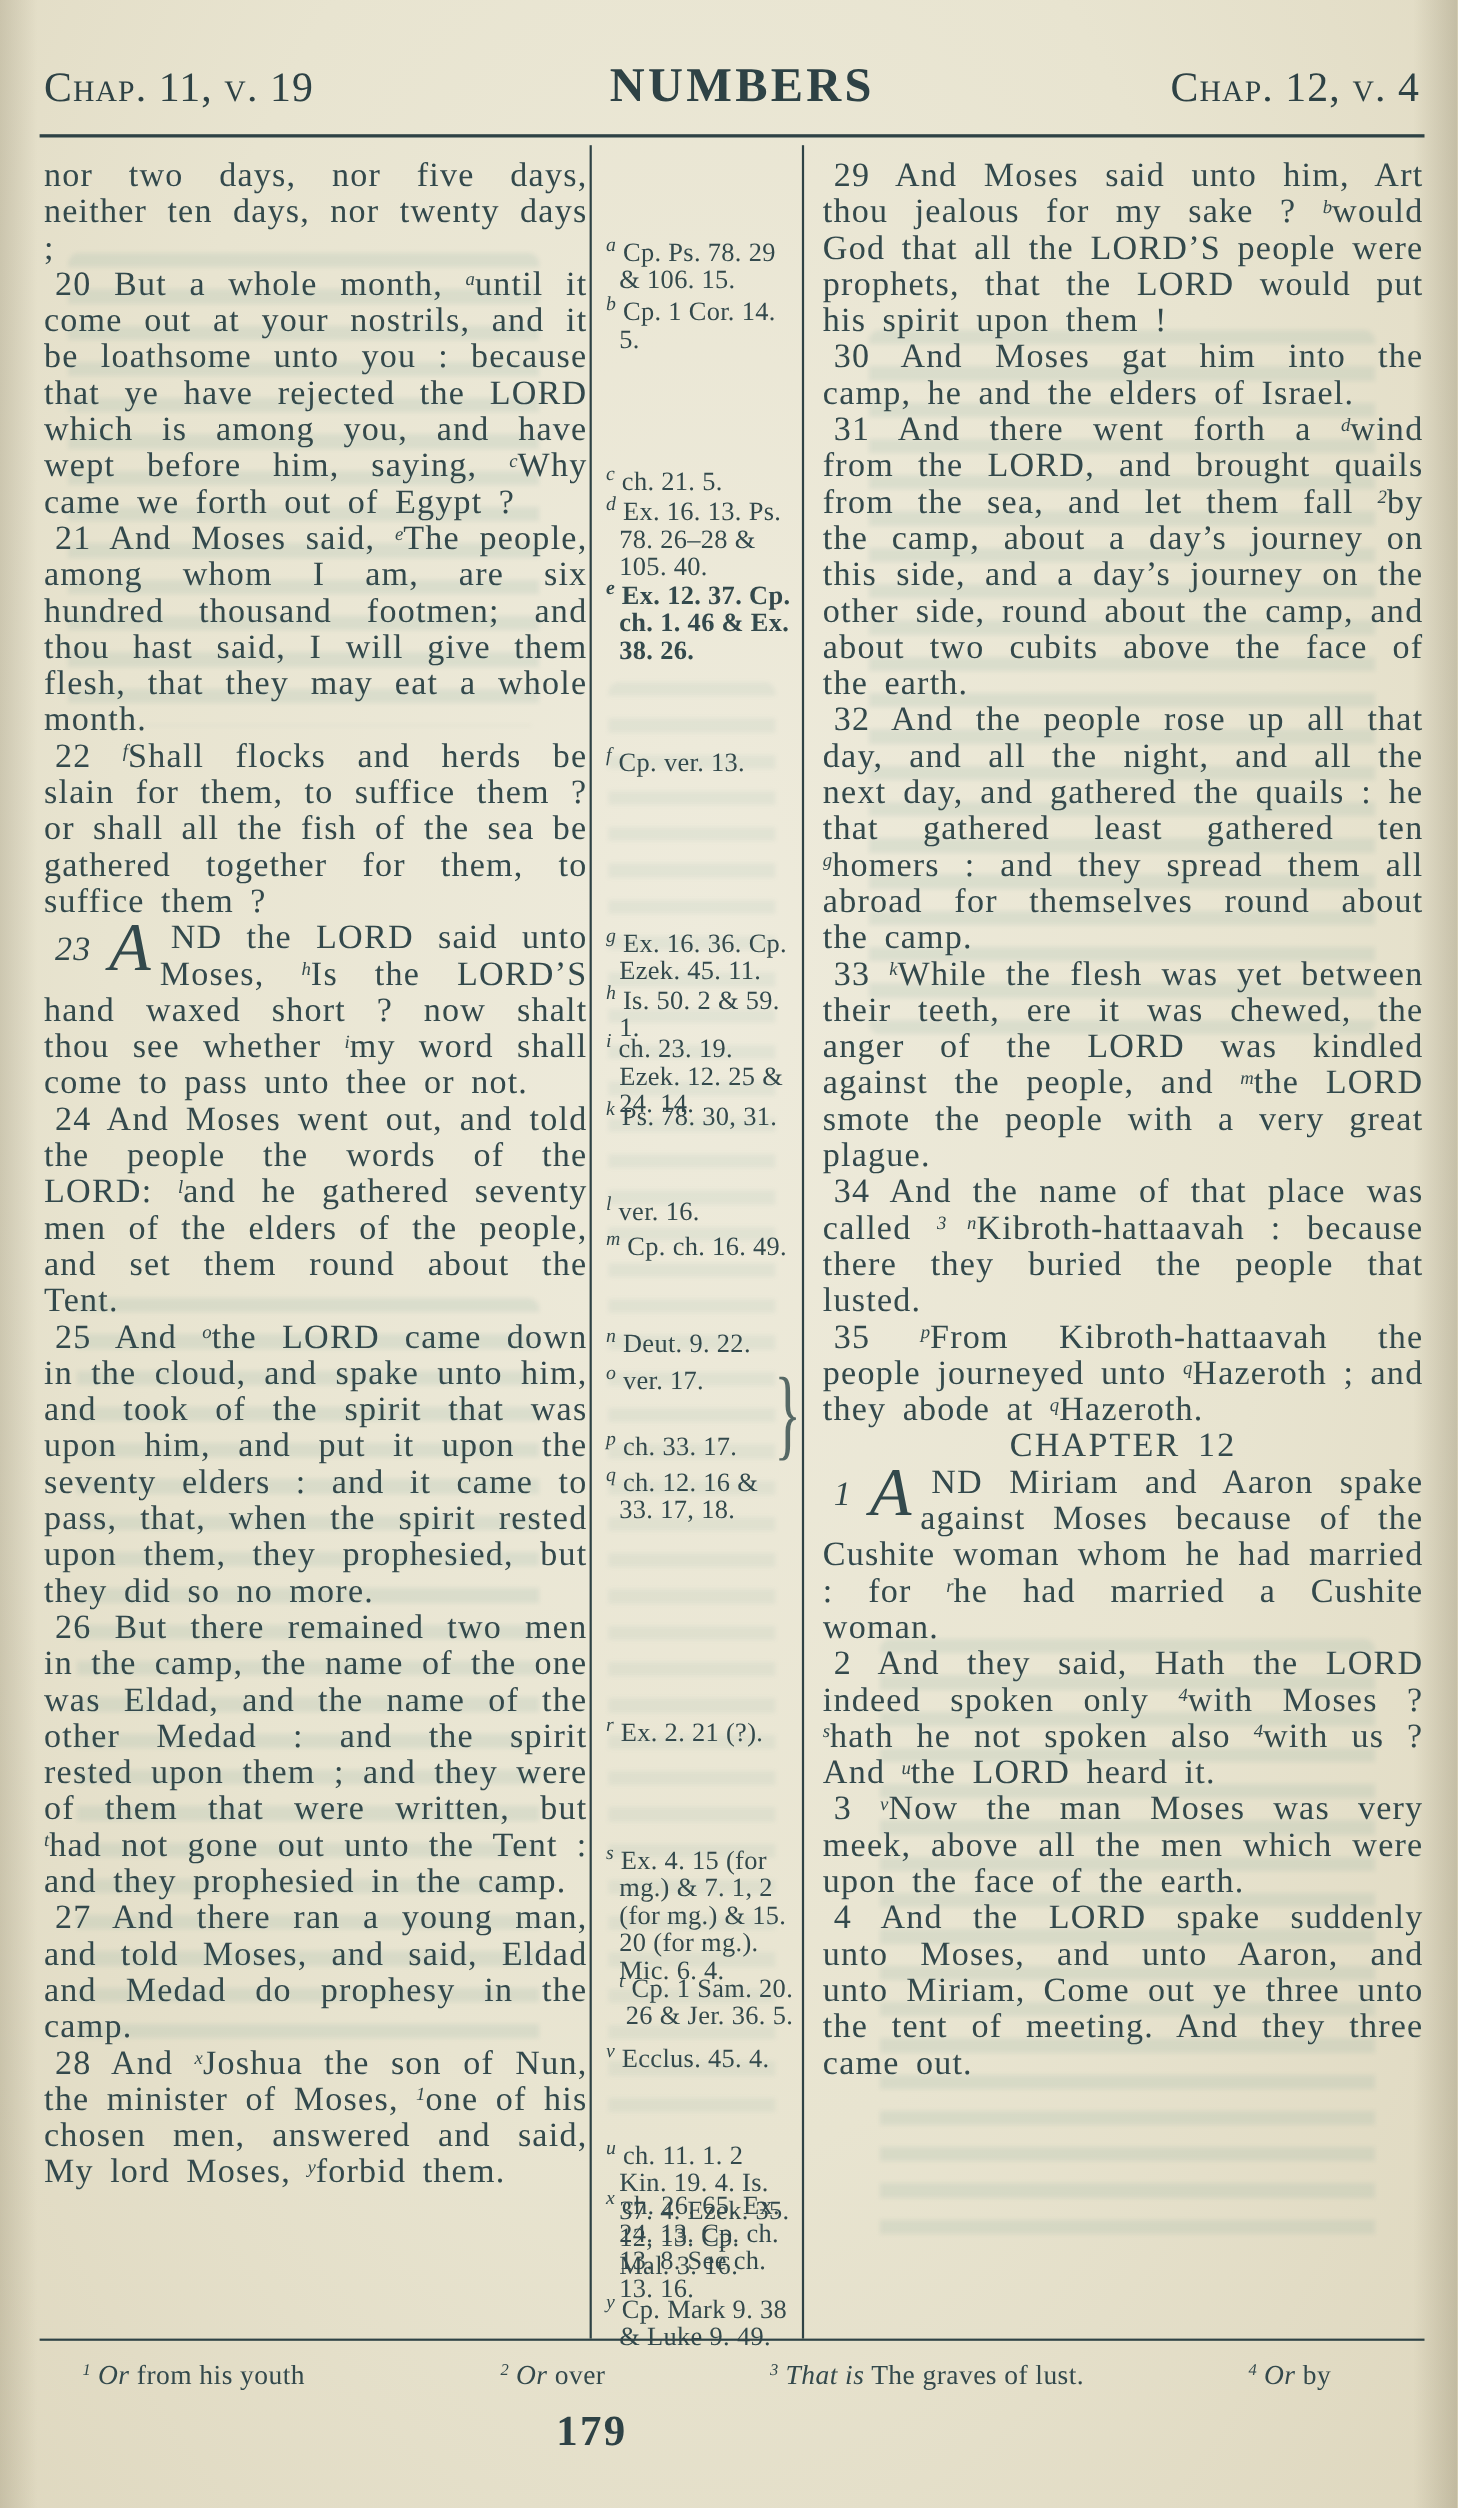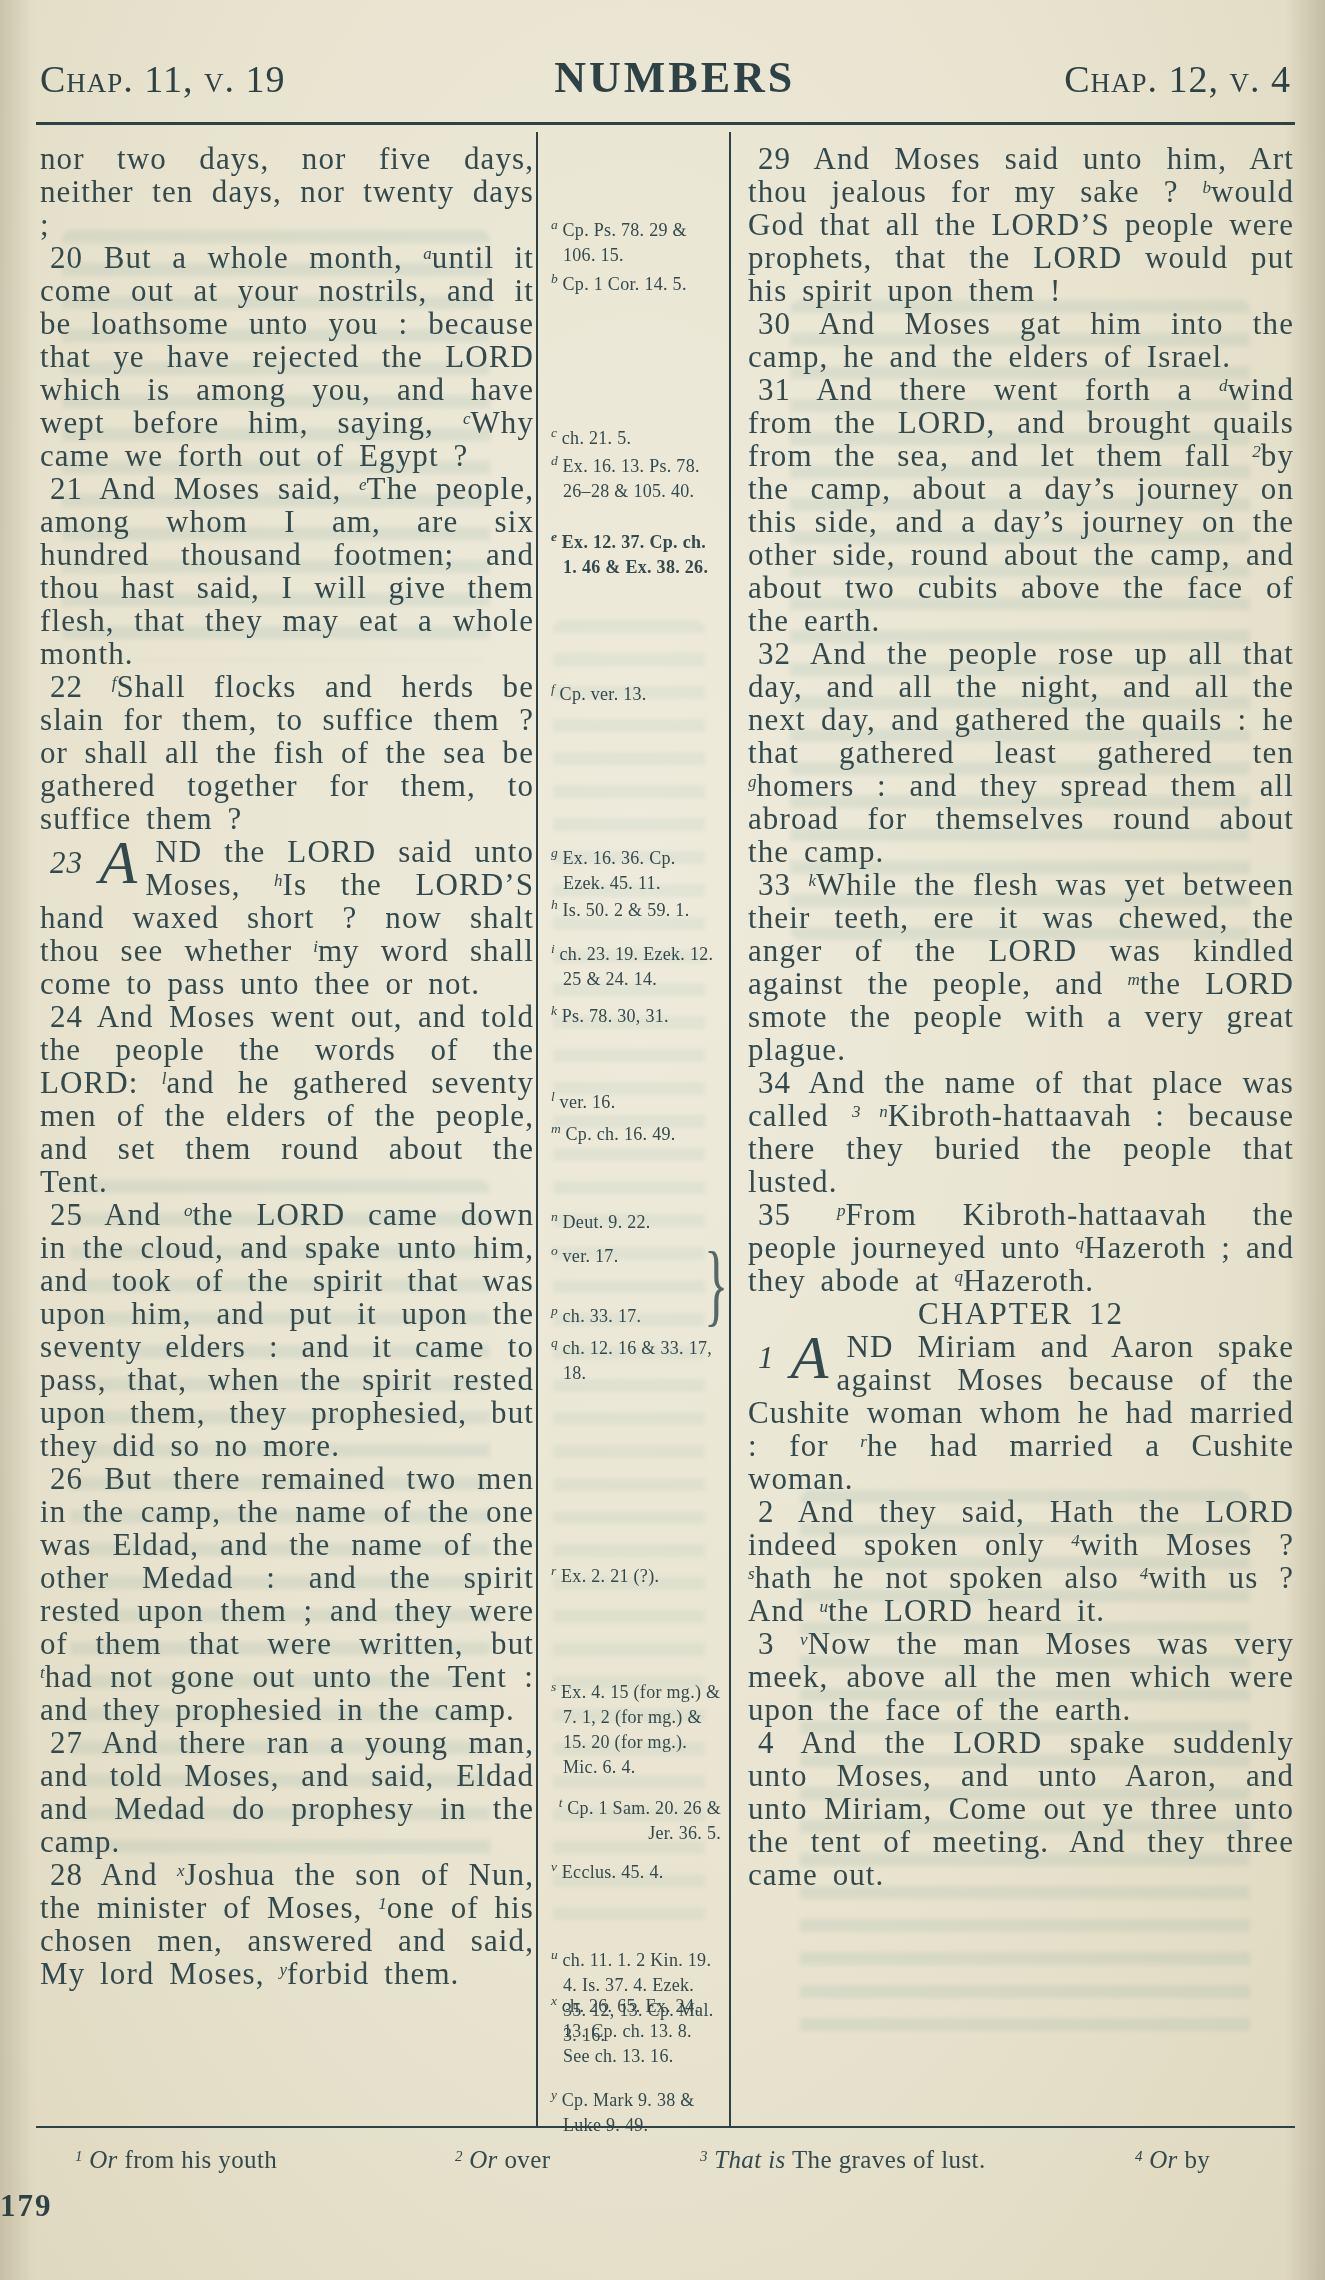--- a/index.html
+++ b/index.html
@@ -56,38 +56,38 @@
   .heading{text-align:center;text-indent:0;font-size:31px;letter-spacing:2px;margin:12px 0 6px;}
 
   sup{font-size:0.55em;font-style:italic;line-height:0;letter-spacing:0;vertical-align:0.5em;}
 
   .vstart{float:left;display:flex;align-items:center;margin:1px 7px 0 0;font-style:italic;}
   .vstart .vnum{font-size:31px;line-height:33px;margin-right:6px;}
   .vstart .dcap{font-size:62px;line-height:52px;font-weight:500;}
 
   .refs{
     position:absolute;left:543px;top:132px;width:180px;height:1994px;
-    font-size:18px;line-height:25px;letter-spacing:0.3px;
+    font-size:24px;line-height:25px;letter-spacing:0.3px;
   }
   .ref{position:absolute;left:8px;right:2px;padding-left:12px;text-indent:-12px;}
   .ref sup{font-size:0.75em;}
 
   .brace{
     position:absolute;left:694px;top:1238px;
     font-size:92px;line-height:92px;color:rgba(47,71,73,.8);
     transform:scaleX(.55);pointer-events:none;
   }
 
   .rule-foot{position:absolute;left:36px;right:30px;top:2126px;height:2px;background:var(--ink-dark);}
   .footnotes{position:absolute;top:2146px;left:0;right:0;height:40px;font-size:25px;letter-spacing:.4px;}
   .footnote{position:absolute;white-space:nowrap;}
   .footnote sup{font-size:.6em;}
   .page-number{
-    position:absolute;top:2188px;left:0;width:1076px;
-    font-size:31px;font-weight:bold;letter-spacing:2px;color:var(--ink-dark);
+    position:absolute;top:2188px;left:0;width:1076px;text-align:center;
+    font-size:39px;font-weight:bold;letter-spacing:2px;color:var(--ink-dark);
   }
 </style>
 </head>
 <body>
 
 <div class="page">
 
   <div class="edge left"></div>
   <div class="edge right"></div>
 

